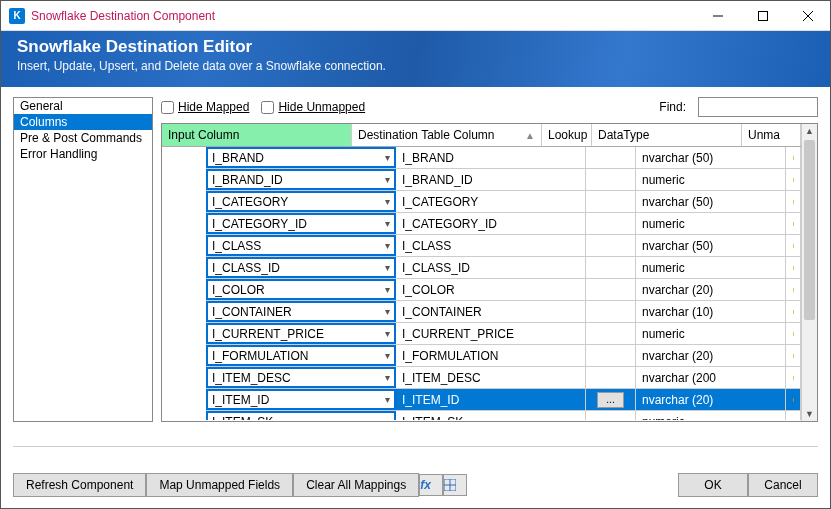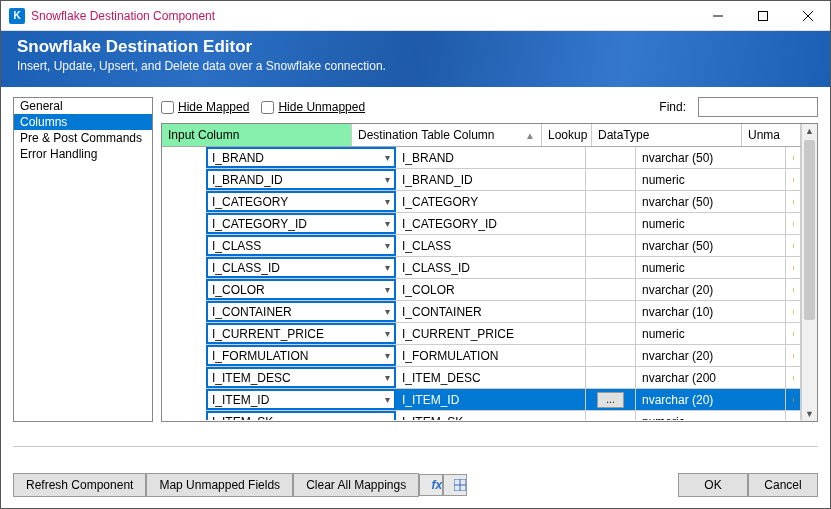--- a/index.html
+++ b/index.html
@@ -58,21 +58,21 @@
 .cell-unmap { width: 44px; flex: 1; justify-content: center; }
 
 .vscroll { width: 16px; background: #f0f0f0; border-left: 1px solid #ccc; position: relative; }
 .vscroll .thumb { position: absolute; left: 2px; right: 2px; top: 16px; height: 180px; background: #c8c8c8; border-radius: 2px; }
 .vscroll .arrow { position: absolute; left: 0; right: 0; height: 14px; display: flex; align-items: center; justify-content: center; font-size: 9px; color: #555; }
 .vscroll .arrow.up { top: 0; }
 .vscroll .arrow.down { bottom: 0; }
 
 .footer { height: 50px; border-top: 1px solid #ccc; margin: 12px; padding: 26px 0 0 0; display: flex; align-items: center; }
 .btn { height: 24px; padding: 0 12px; background: #e1e1e1; border: 1px solid #999; cursor: pointer; }
-.icon-btn { width: 24px; height: 22px; border: 1px solid #999; background: #e8e8e8; display: flex; align-items: center; justify-content: flex-end; cursor: pointer; font-size: 11px; }
+.icon-btn { width: 24px; height: 22px; border: 1px solid #999; background: #e8e8e8; display: flex; align-items: center; justify-content: flex-start; cursor: pointer; font-size: 11px; }
 
 svg { display: block; }
 </style>
 </head>
 <body>
 
 <div class="window">
   <div class="titlebar">
     <div class="app-icon">K</div>
     <div class="title">Snowflake Destination Component</div>

